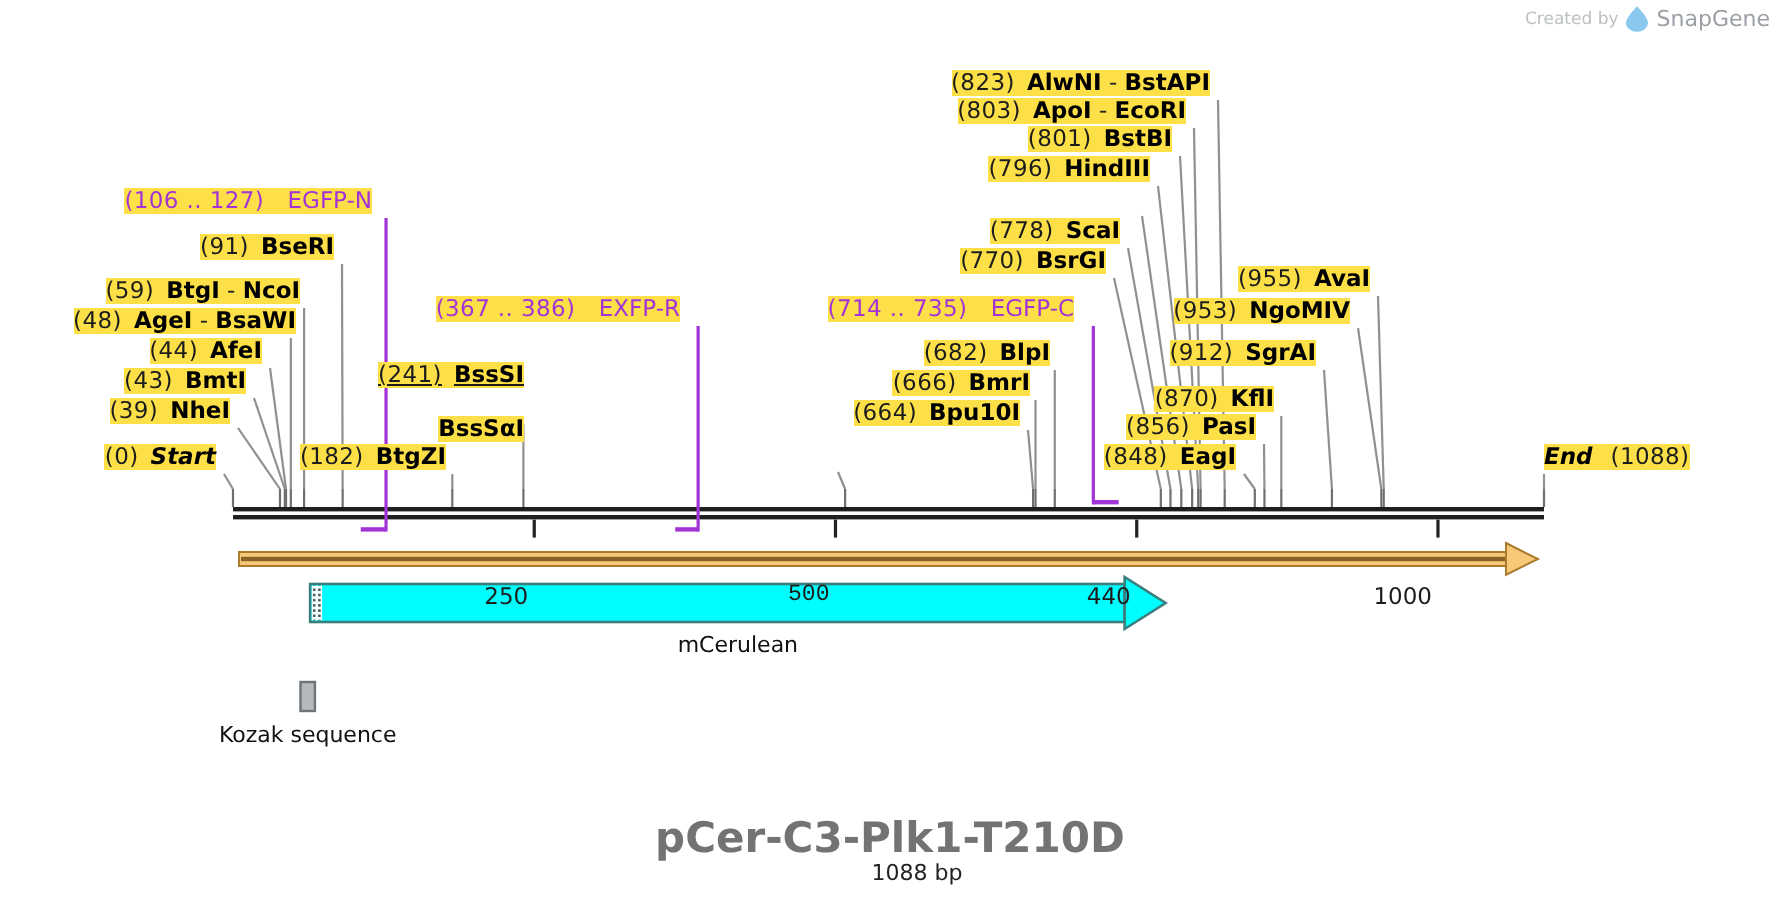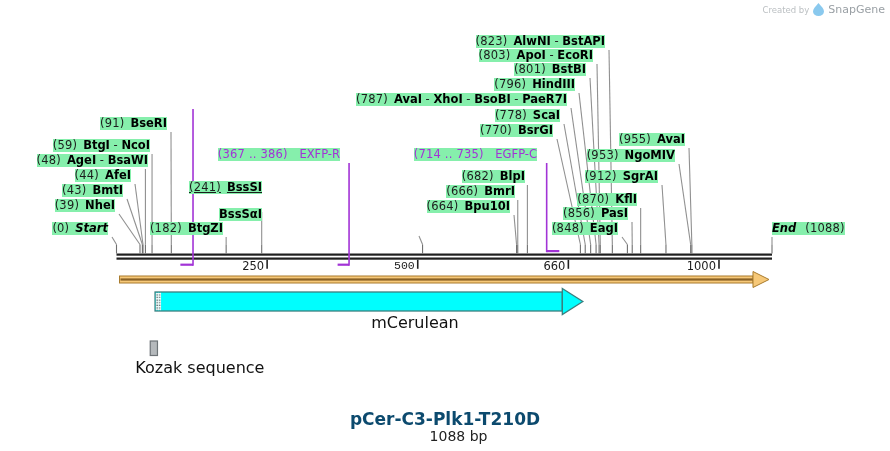--- a/index.html
+++ b/index.html
@@ -1,34 +1,34 @@
 <!DOCTYPE html>
 <html><head>
 <meta charset="utf-8">
 <style>
   html,body{margin:0;padding:0;background:#fff;}
   #stage{position:relative;width:890px;height:451px;background:#ffffff;overflow:hidden;
          font-family:"DejaVu Sans","Liberation Sans",sans-serif;}
   #map-svg{position:absolute;left:0;top:0;}
   #labels-layer{position:absolute;left:0;top:0;width:890px;height:451px;}
-  .lbl{position:absolute;white-space:nowrap;font-size:11.5px;line-height:13px;color:#1c1c1c;background:#86efac;}
+  .lbl{position:absolute;white-space:nowrap;font-size:11.5px;line-height:13px;color:#1c1c1c;background:#fde047;}
   .lbl .pos{font-weight:400;margin-right:6px;letter-spacing:.2px;}
   .lbl .nm{font-weight:700;color:#000;}
   .lbl .sep{font-weight:400;color:#222;}
   .lbl.primer{color:inherit;}
   .lbl.primer .pos{margin-right:8px;}
   .lbl .it{font-style:italic;font-weight:700;color:#000;}
-  .ruler-num{position:absolute;font-size:11.5px;line-height:12px;color:#1c1c1c;white-space:nowrap;}
-  .feat-lbl{position:absolute;font-size:16px;line-height:13px;color:#111;white-space:nowrap;transform:translateX(-50%);margin-left:46px;}
+  .ruler-num{position:absolute;font-size:11.5px;line-height:12px;color:#1c1c1c;white-space:nowrap;margin-top:32px;}
+  .feat-lbl{position:absolute;font-size:11px;line-height:13px;color:#111;white-space:nowrap;transform:translateX(-50%);}
   #watermark{position:absolute;top:3px;right:5px;display:flex;align-items:center;gap:4px;text-align:center;}
   #wm-created{font-size:8.5px;color:#bcc0c3;}
   #wm-brand{font-size:11px;color:#9aa0a5;font-weight:500;}
   #title-block{position:absolute;left:0;right:0;top:409px;text-align:center;}
-  #map-title{font-size:17px;font-weight:700;color:#0c4a6e;line-height:20px;}
-  #map-length{font-size:14px;color:#222;line-height:15px;padding-left:27px;}
+  #map-title{font-size:21px;font-weight:700;color:#737373;line-height:20px;}
+  #map-length{font-size:11px;color:#222;line-height:15px;padding-left:27px;}
 </style>
 </head>
 <body>
 
 <div id="stage">
   <svg id="map-svg" width="890" height="451">
     <defs>
       <pattern id="hatchpat" width="2.6" height="2.6" patternUnits="userSpaceOnUse">
         <rect width="2.6" height="2.6" fill="#f2ffff"></rect>
         <rect width="1.2" height="1.2" x="0.5" y="0.5" fill="#3a4a4a"></rect>
@@ -104,27 +104,26 @@
       <rect x="120.51240808823529" y="278.4" width="632.4751838235295" height="2.2" fill="#8a6226"></rect>
       <polygon points="752.9875919117648,271.5 768.9875919117648,279.5 752.9875919117648,287.5" fill="#F6C878" stroke="#A97B2D" stroke-width="1"></polygon>
       <rect x="155.05882352941177" y="292" width="407.2619485294119" height="19" fill="#00FEFE" stroke="#3B7E7E" stroke-width="1.3"></rect>
       <rect x="155.85882352941178" y="292.8" width="5.2" height="17.4" fill="url(#hatchpat)"></rect>
       <polygon points="562.3207720588236,288.5 582.8207720588236,301.5 562.3207720588236,314.5" fill="#00FEFE" stroke="#3B7E7E" stroke-width="1.3"></polygon>
       <rect x="150.2389705882353" y="341" width="7.229779411764696" height="14.5" fill="#b5b9bc" stroke="#6e7478" stroke-width="1.2"></rect>
     </svg>
   <div id="labels-layer">
       <div class="ruler-num" style="top: 260px; right: 625.88px;">250</div>
       <div class="ruler-num" style="top: 260px; right: 475.259px; font-family: Liberation Mono, monospace;">500</div>
-      <div class="ruler-num" style="top: 260px; right: 324.639px;">660</div>
+      <div class="ruler-num" style="top: 260px; right: 324.639px;">440</div>
       <div class="ruler-num" style="top: 260px; right: 174.018px;">1000</div>
       <div class="lbl" style="top: 35px; right: 285px;"><span class="pos">(823)</span><span class="nm">AlwNI</span><span class="sep">&nbsp;-&nbsp;</span><span class="nm">BstAPI</span></div>
       <div class="lbl" style="top: 49px; right: 297px;"><span class="pos">(803)</span><span class="nm">ApoI</span><span class="sep">&nbsp;-&nbsp;</span><span class="nm">EcoRI</span></div>
       <div class="lbl" style="top: 63px; right: 304px; margin-left: 48px;"><span class="pos">(801)</span><span class="nm">BstBI</span></div>
       <div class="lbl" style="top: 78px; right: 315px;"><span class="pos">(796)</span><span class="nm">HindIII</span></div>
-      <div class="lbl" style="top: 93px; right: 323px;"><span class="pos">(787)</span><span class="nm">AvaI</span><span class="sep">&nbsp;-&nbsp;</span><span class="nm">XhoI</span><span class="sep">&nbsp;-&nbsp;</span><span class="nm">BsoBI</span><span class="sep">&nbsp;-&nbsp;</span><span class="nm">PaeR7I</span></div>
       <div class="lbl" style="top: 109px; right: 330px;"><span class="pos">(778)</span><span class="nm">ScaI</span></div>
       <div class="lbl" style="top: 124px; right: 337px;"><span class="pos">(770)</span><span class="nm">BsrGI</span></div>
       <div class="lbl" style="top: 133px; right: 205px;"><span class="pos">(955)</span><span class="nm">AvaI</span></div>
       <div class="lbl" style="top: 149px; right: 215px;"><span class="pos">(953)</span><span class="nm">NgoMIV</span></div>
       <div class="lbl" style="top: 170px; right: 232px;"><span class="pos">(912)</span><span class="nm">SgrAI</span></div>
       <div class="lbl" style="top: 193px; right: 253px;"><span class="pos">(870)</span><span class="nm">KflI</span></div>
       <div class="lbl" style="top: 207px; right: 262px;"><span class="pos">(856)</span><span class="nm">PasI</span></div>
       <div class="lbl" style="top: 222px; right: 272px;"><span class="pos">(848)</span><span class="nm">EagI</span></div>
       <div class="lbl" style="top: 170px; right: 365px;"><span class="pos">(682)</span><span class="nm">BlpI</span></div>
       <div class="lbl" style="top: 185px; right: 375px;"><span class="pos">(666)</span><span class="nm">BmrI</span></div>
@@ -133,20 +132,21 @@
       <div class="lbl" style="top: 208px; right: 628px;"><span class="nm">BssSαI</span></div>
       <div class="lbl" style="top: 222px; right: 667px;"><span class="pos">(182)</span><span class="nm">BtgZI</span></div>
       <div class="lbl" style="top: 117px; right: 723px;"><span class="pos">(91)</span><span class="nm">BseRI</span></div>
       <div class="lbl" style="top: 139px; right: 740px;"><span class="pos">(59)</span><span class="nm">BtgI</span><span class="sep">&nbsp;-&nbsp;</span><span class="nm">NcoI</span></div>
       <div class="lbl" style="top: 154px; right: 742px;"><span class="pos">(48)</span><span class="nm">AgeI</span><span class="sep">&nbsp;-&nbsp;</span><span class="nm">BsaWI</span></div>
       <div class="lbl" style="top: 169px; right: 759px;"><span class="pos">(44)</span><span class="nm">AfeI</span></div>
       <div class="lbl" style="top: 184px; right: 767px;"><span class="pos">(43)</span><span class="nm">BmtI</span></div>
       <div class="lbl" style="top: 199px; right: 775px;"><span class="pos">(39)</span><span class="nm">NheI</span></div>
       <div class="lbl" style="top: 222px; right: 782px;"><span class="pos">(0)</span><span class="it">Start</span></div>
       <div class="lbl" style="top: 222px; left: 772px;"><span class="it">End</span><span class="pos" style="margin: 0px 0px 0px 9px;">(1088)</span></div>
+      <div class="lbl primer" style="color: rgb(162, 51, 214); top: 94px; right: 704px;"><span class="pos">(106 .. 127)</span><span class="">&nbsp;</span><span class="">EGFP-N</span></div>
       <div class="lbl primer" style="color: rgb(162, 51, 214); top: 148px; right: 550px;"><span class="pos">(367 .. 386)</span><span class="">&nbsp;</span><span class="">EXFP-R</span></div>
       <div class="lbl primer" style="color: rgb(162, 51, 214); top: 148px; right: 353px;"><span class="pos">(714 .. 735)</span><span class="">&nbsp;</span><span class="">EGFP-C</span></div>
       <div class="feat-lbl" style="left: 368.94px; top: 316px;">mCerulean</div>
       <div class="feat-lbl" style="left: 153.854px; top: 361px;">Kozak sequence</div>
     </div>
 
   <div id="watermark">
     <span id="wm-created">Created by</span>
     <svg width="11" height="13" viewBox="0 0 12 14">
       <path d="M6 0 C2.2 4.2 0 6.8 0 9.2 a6 4.8 0 0 0 12 0 C12 6.8 9.8 4.2 6 0 Z" fill="#8AC9EE"></path>

